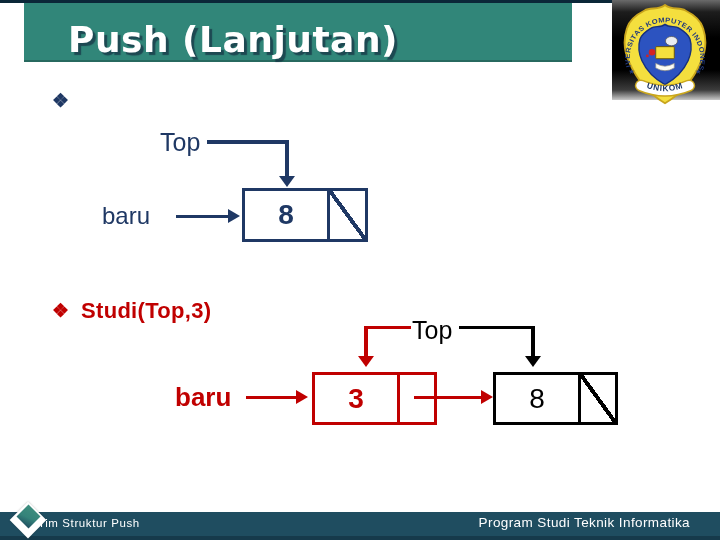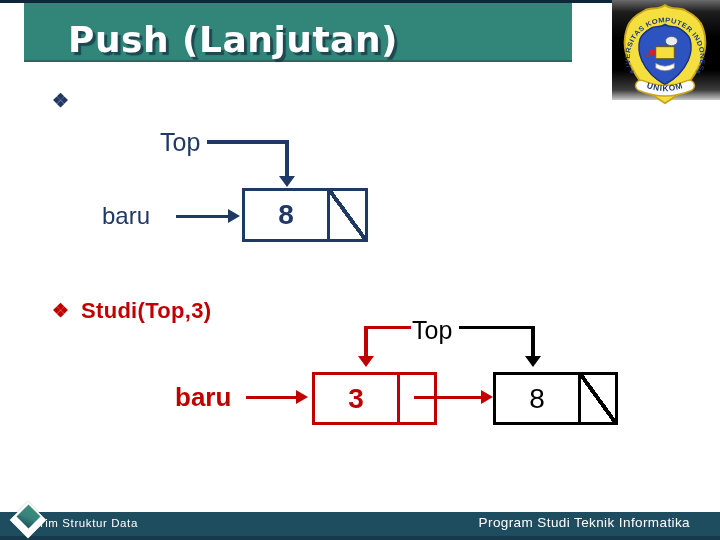--- a/index.html
+++ b/index.html
@@ -162,16 +162,16 @@
     <div class="cell-val">8</div>
     <div class="cell-ptr">
       <div class="diag b"></div>
     </div>
   </div>
 
   <div class="footer-band"></div>
   <div class="footer-strip"></div>
   <div class="diamond-outer"></div>
   <div class="diamond-inner"></div>
-  <div class="footer-left">Tim Struktur Data</div>
+  <div class="footer-left">Tim Struktur Push</div>
   <div class="footer-right">Program Studi Teknik Informatika</div>
 
 </div>
 
 </body></html>

